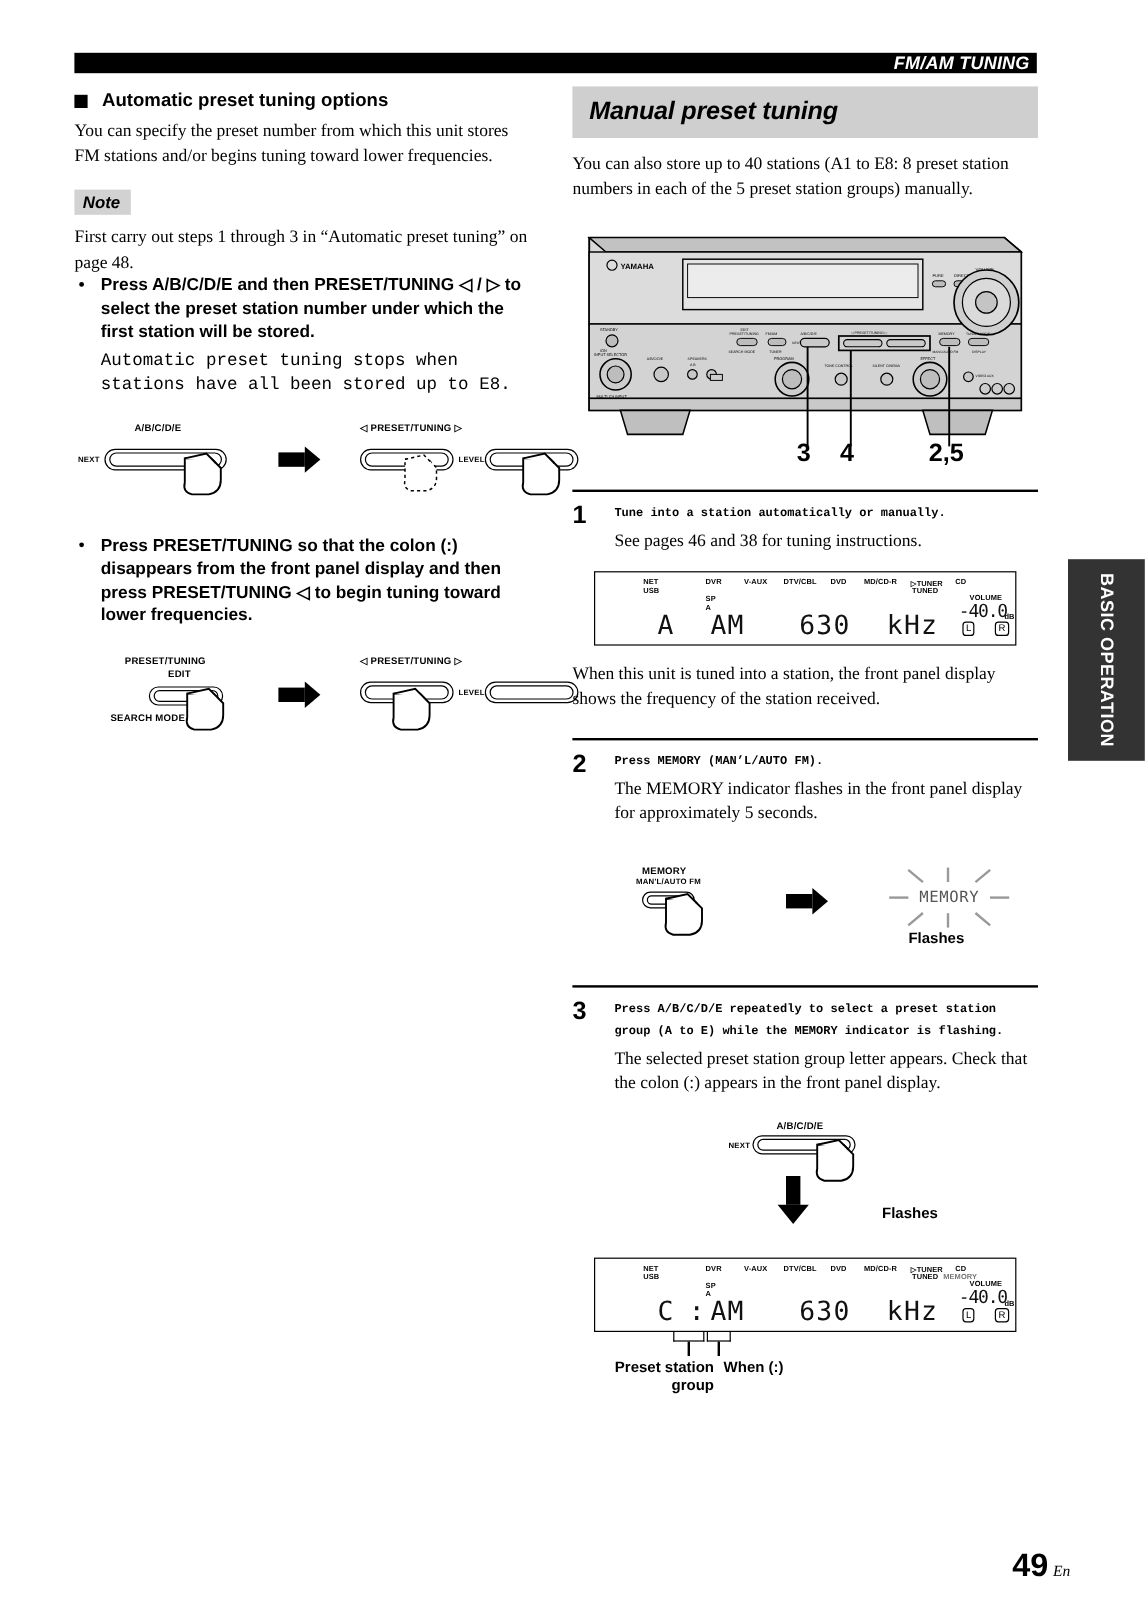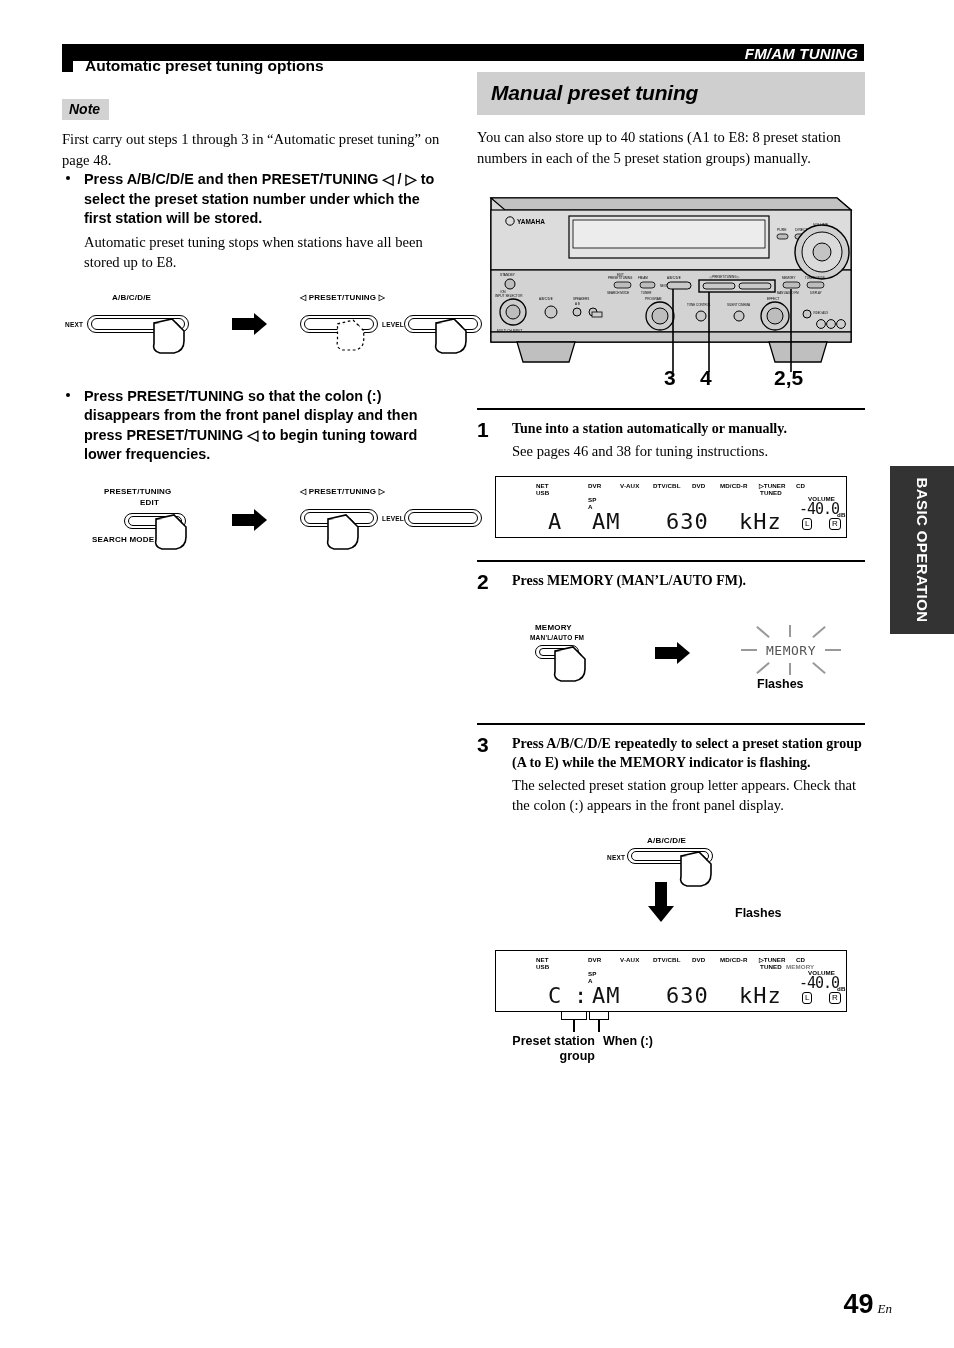--- a/index.html
+++ b/index.html
@@ -17,21 +17,21 @@
     background: #000;
   }
   .header-bar .hdr-text {
     position: absolute; right: 6px; top: 50%; transform: translateY(-50%);
     color: #fff; font-family: "Liberation Sans", sans-serif;
     font-weight: bold; font-style: italic; font-size: 15px;
     letter-spacing: .2px; white-space: nowrap;
   }
 
   
-  .col-left  { position: absolute; left: 62px;  top: 56px; width: 386px; }
+  .col-left  { position: absolute; left: 62px;  top: 74px; width: 386px; }
   .col-right { position: absolute; left: 477px; top: 72px; width: 388px; }
 
   
   .sq-head {
     font-family: "Liberation Sans", sans-serif; font-weight: bold;
     font-size: 15.5px; line-height: 20px; display: flex; align-items: center;
     margin-bottom: 5px;
   }
   .sq-head .sq {
     display: inline-block; width: 11px; height: 11px; background: #000;
@@ -50,21 +50,21 @@
   .bullet-block { position: relative; padding-left: 22px; }
   .bullet-block .dot {
     position: absolute; left: 4px; top: 6px; width: 4px; height: 4px;
     background: #000; border-radius: 50%;
   }
   .bullet-head {
     font-family: "Liberation Sans", sans-serif; font-weight: bold;
     font-size: 14.4px; line-height: 19.5px;
   }
   .bullet-sub {
-    font-family: Liberation Serif, serif; font-size: 14.6px;
+    font-family: Liberation Mono, monospace; font-size: 14.6px;
     line-height: 20.5px; margin-top: 3px;
   }
 
   
   .btn-figure { position: relative; margin-top: 16px; height: 62px; }
   .fig-label {
     position: absolute; font-family: "Liberation Sans", sans-serif;
     font-weight: bold; font-size: 8px; letter-spacing: .2px;
     white-space: nowrap; text-align: center;
   }
@@ -111,22 +111,22 @@
   .step .rule {
     position: absolute; left: 0; top: 0; width: 100%; height: 2.2px; background: #000;
   }
   .step-inner { padding-top: 11px; position: relative; padding-left: 35px; }
   .step-num {
     position: absolute; left: 0; top: 11px;
     font-family: "Liberation Sans", sans-serif; font-weight: bold; font-size: 21px;
     line-height: 21px;
   }
   .step-head {
-    font-family: Liberation Serif, serif; font-weight: bold;
-    font-size: 14px; line-height: 19.5px;
+    font-family: Liberation Mono, monospace; font-weight: bold;
+    font-size: 10px; line-height: 19.5px;
   }
   .step-sub {
     font-family: "Liberation Serif", serif; font-size: 14.6px;
     line-height: 20.5px; margin-top: 2px;
   }
 
   
   .lcd {
     position: relative; border: 1.6px solid #000; background: #fff;
     height: 62px; width: 352px; margin: 15px auto 0 auto;
@@ -196,20 +196,21 @@
   <div class="hdr-text">FM/AM TUNING</div>
 </div>
 
 <div class="col-left">
 
   <div class="sq-head">
     <span class="sq"></span>
     <span>Automatic preset tuning options</span>
   </div>
 
+  <p class="body">You can specify the preset number from which this unit stores FM stations and/or begins tuning toward lower frequencies.</p>
 
   <div class="note-tag">Note</div>
 
   <p class="body">First carry out steps 1 through 3 in “Automatic preset tuning” on page 48.</p>
 
   
   <div class="bullet-block">
     <span class="dot"></span>
     <div class="bullet-head">Press A/B/C/D/E and then PRESET/TUNING ◁ / ▷ to select the preset station number under which the first station will be stored.</div>
     <div class="bullet-sub">Automatic preset tuning stops when stations have all been stored up to E8.</div>
@@ -405,27 +406,29 @@
       <div class="vol-num" style="left:303px;top:23px;">-40.0</div>
       <div class="ind" style="left:341px;top:34px;">dB</div>
       <div class="seg" style="left:52px;top:32px;">A</div>
       <div class="seg" style="left:96px;top:32px;">AM</div>
       <div class="seg" style="left:170px;top:32px;">630</div>
       <div class="seg" style="left:243px;top:32px;">kHz</div>
       <div class="lr" style="left:306px;top:41px;">L</div>
       <div class="lr" style="left:333px;top:41px;">R</div>
     </div>
 
+    <p class="body" style="margin-top:14px;">When this unit is tuned into a station, the front panel display shows the frequency of the station received.</p>
   </div>
 
   <div class="step" style="margin-top:22px;">
     <div class="rule"></div>
     <div class="step-inner">
       <div class="step-num">2</div>
       <div class="step-head">Press MEMORY (MAN’L/AUTO FM).</div>
+      <div class="step-sub">The MEMORY indicator flashes in the front panel display for approximately 5 seconds.</div>
     </div>
 
     <div class="btn-figure" style="height:92px;margin-top:22px;">
       <div class="fig-label" style="left:58px;top:10px;">MEMORY</div>
       <div class="fig-label tiny" style="left:53px;top:21px;">MAN'L/AUTO FM</div>
       <div class="pillbtn inner" style="left:58px;top:32px;width:44px;height:14px;"></div>
       <svg class="hand" style="left:74px;top:32px;" width="48" height="40" viewBox="0 0 48 40">
         <path d="M4 6 L26 6 L34 14 L34 24 Q34 34 24 36 L10 36 Q2 34 4 26 Z" fill="#fff" stroke="#000" stroke-width="1.6"></path>
         <path d="M4 6 L22 2 L30 10" fill="#fff" stroke="#000" stroke-width="1.6"></path>
       </svg>

